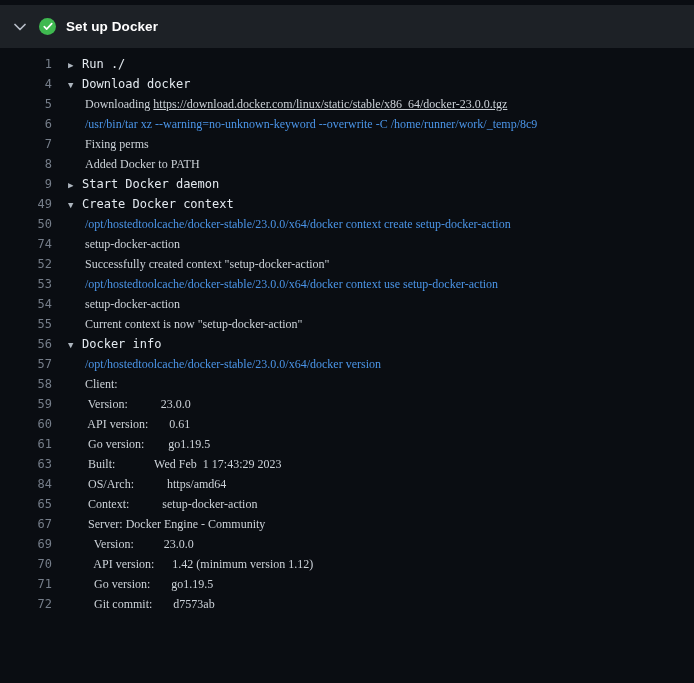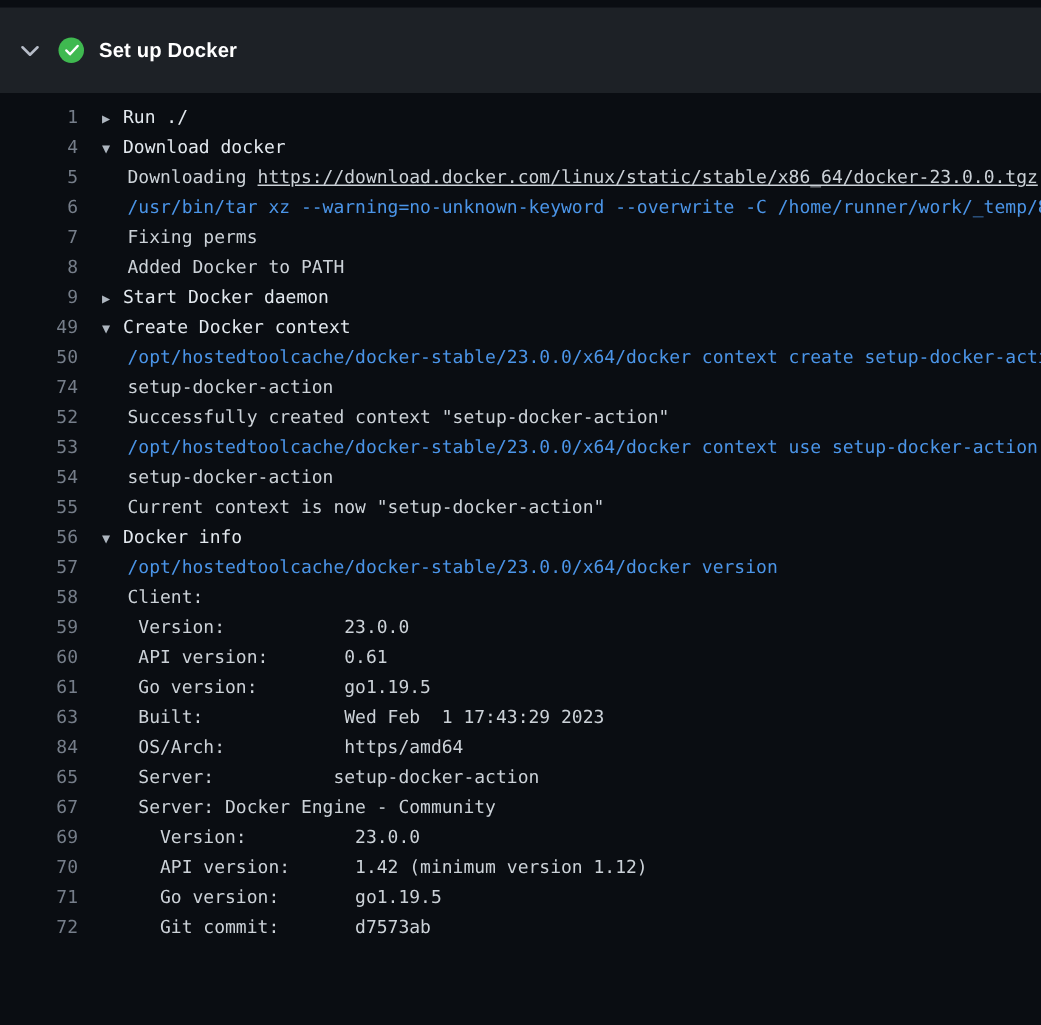--- a/index.html
+++ b/index.html
@@ -6,21 +6,21 @@
   html, body { margin: 0; padding: 0; }
   body {
     width: 694px;
     height: 683px;
     background: var(--bg, #0a0d12);
     overflow: hidden;
     font-family: "Liberation Sans", sans-serif;
   }
   .step-header {
     margin-top: 5px;
-    height: 57px;
+    height: 43px;
     background: var(--header-bg, #1d2126);
     display: flex;
     align-items: center;
     padding: 0 16px 0 14px;
     cursor: pointer;
   }
   .chevron { display: flex; align-items: center; margin-right: 13px; }
   .check-circle {
     width: 17px; height: 17px;
     border-radius: 50%;
@@ -48,21 +48,21 @@
     overflow: hidden;
   }
   .num {
     flex: 0 0 52px;
     text-align: right;
     color: var(--num, #767e8a);
     cursor: pointer;
     user-select: none;
   }
   .content { margin-left: 16px; color: var(--text, #ccd2d8); }
-  .content.child { padding-left: 17px; }
+  .content.child { padding-left: 17px; font-family: Liberation Serif, serif; }
   .content.command { color: var(--cmd, #4b95e8); }
   .arrow {
     display: inline-block;
     width: 14px;
     font-size: 9px;
     color: #aeb6bf;
   }
   .group-label { color: var(--group, #e3e9ef); }
   .log-link {
     color: var(--text, #ccd2d8);
@@ -103,19 +103,19 @@
     <div class="row"><span class="num">54</span><span class="content child">setup-docker-action</span></div>
     <div class="row"><span class="num">55</span><span class="content child">Current context is now "setup-docker-action"</span></div>
     <div class="row"><span class="num">56</span><span class="content"><span class="arrow">▼</span><span class="group-label">Docker info</span></span></div>
     <div class="row"><span class="num">57</span><span class="content child command">/opt/hostedtoolcache/docker-stable/23.0.0/x64/docker version</span></div>
     <div class="row"><span class="num">58</span><span class="content child">Client:</span></div>
     <div class="row"><span class="num">59</span><span class="content child"> Version:           23.0.0</span></div>
     <div class="row"><span class="num">60</span><span class="content child"> API version:       0.61</span></div>
     <div class="row"><span class="num">61</span><span class="content child"> Go version:        go1.19.5</span></div>
     <div class="row"><span class="num">63</span><span class="content child"> Built:             Wed Feb  1 17:43:29 2023</span></div>
     <div class="row"><span class="num">84</span><span class="content child"> OS/Arch:           https/amd64</span></div>
-    <div class="row"><span class="num">65</span><span class="content child"> Server:           setup-docker-action</span></div>
+    <div class="row"><span class="num">65</span><span class="content child"> Context:           setup-docker-action</span></div>
     <div class="row"><span class="num">67</span><span class="content child"> Server: Docker Engine - Community</span></div>
     <div class="row"><span class="num">69</span><span class="content child">   Version:          23.0.0</span></div>
     <div class="row"><span class="num">70</span><span class="content child">   API version:      1.42 (minimum version 1.12)</span></div>
     <div class="row"><span class="num">71</span><span class="content child">   Go version:       go1.19.5</span></div>
     <div class="row"><span class="num">72</span><span class="content child">   Git commit:       d7573ab</span></div>
   </div>
 
 </body></html>

